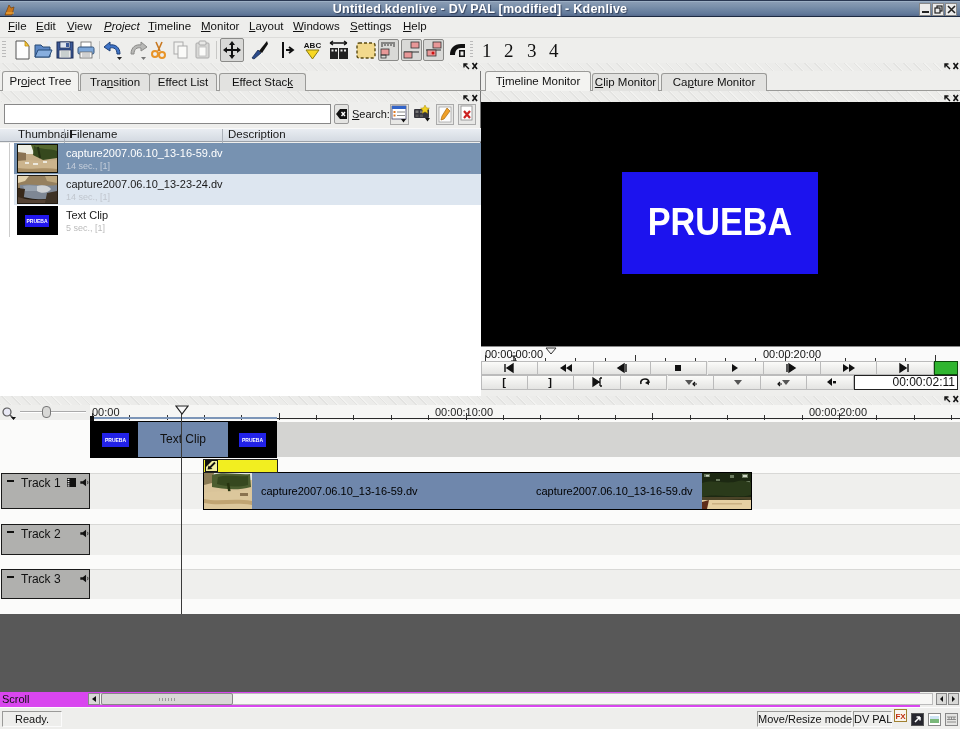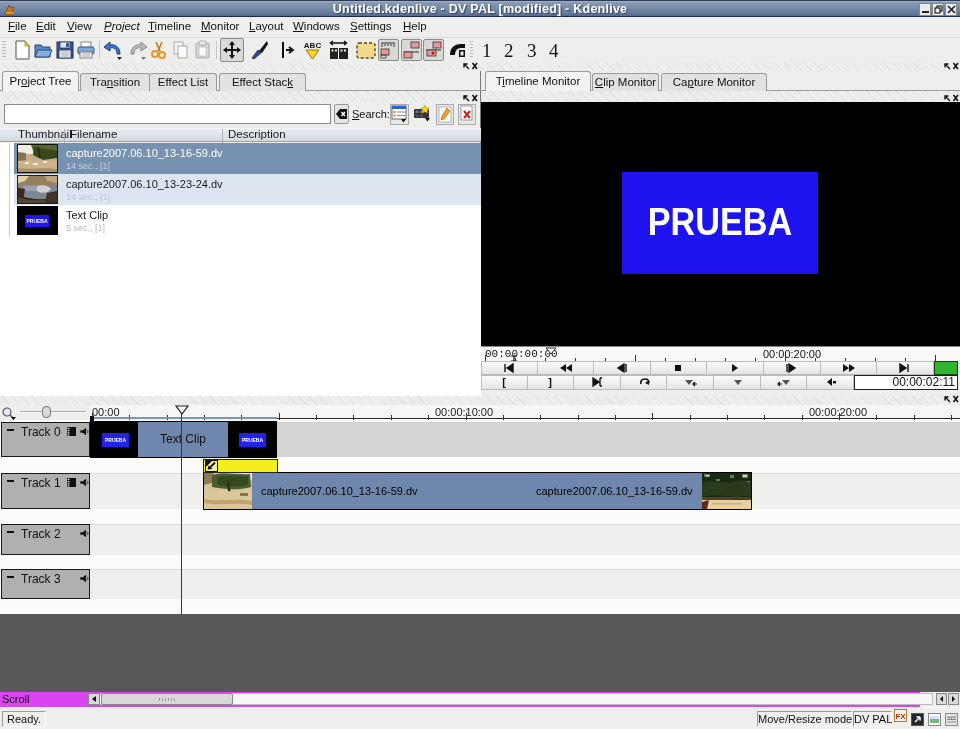--- a/index.html
+++ b/index.html
@@ -324,21 +324,21 @@
       <path d="M7 7 L2.5 2.5 M2 5.5 L2 2 L5.5 2" stroke="#111" stroke-width="1.4" fill="none"></path>
       <path d="M10.5 1 L15 7 M15 1 L10.5 7" stroke="#111" stroke-width="1.6"></path>
     </svg>
 
   <div class="abs" style="left:0;top:31px;width:479px;height:244px;background:#000;">
     <div class="abs" style="left:141px;top:70px;width:196px;height:102px;background:#1c13ee;"></div>
     <div class="abs" style="left:141px;top:70px;width:196px;height:102px;text-align:center;font-size:38px;font-weight:bold;color:#fff;line-height:100px;transform:scaleX(0.9);">PRUEBA</div>
   </div>
 
   <div class="abs" style="left:0;top:275px;width:479px;height:15px;background:#fafafa;border-top:1px solid #888;">
-    <div class="abs" style="left:4px;top:1px;font-size:11px;color:#111;font-family:Liberation Mono, monospace;">00:00:00:00</div>
+    <div class="abs" style="left:4px;top:1px;font-size:11px;color:#111;">00:00:00:00</div>
     <div class="abs" style="left:282px;top:1px;font-size:11px;color:#111;">00:00:20:00</div>
     <svg class="abs" style="left:64px;top:0;" width="12" height="8" viewBox="0 0 12 8">
         <path d="M1 1 L11 1 L6 7 Z" fill="#f4f4f4" stroke="#333" stroke-width="1"></path>
       </svg>
     <svg class="abs" style="left:28px;top:8px;" width="10" height="8" viewBox="0 0 10 8">
         <path d="M2 1 h6 M5 1 v5 M2 6 h6" stroke="#111" stroke-width="1.2"></path>
       </svg>
     <div id="monticks">
         <div class="abs" style="left:4px;top:8px;width:1px;height:7px;background:#333;"></div>
         <div class="abs" style="left:34px;top:11px;width:1px;height:4px;background:#333;"></div>
@@ -519,35 +519,20 @@
     <div class="abs" style="left:2px;top:13px;width:868px;height:1px;background:#2a2a2a;"></div>
     <div class="abs" style="left:2px;top:12px;width:185px;height:2px;background:#7d96b8;"></div>
     <div class="abs" style="left:0;top:11px;width:4px;height:5px;background:#111;"></div>
   </div>
 
   <svg class="abs" style="left:175px;top:0px;z-index:30;" width="14" height="10" viewBox="0 0 14 10">
       <path d="M1 1 L13 1 L7 9 Z" fill="#f8f8f8" stroke="#222" stroke-width="1.2"></path>
     </svg>
 
   <div class="abs" style="left:90px;top:17px;width:870px;height:35px;background:#d4d4d2;"></div>
-  <div class="abs" style="left:1px;top:17px;width:89px;height:35px;background:#b0b0ae;border:1px solid #1a1a1a;">
-    <div class="abs" style="left:5px;top:6px;width:7px;height:2px;background:#111;"></div>
-    <div class="abs" style="left:19px;top:2px;font-size:12px;color:#111;">Track 0</div>
-    <svg class="abs" style="left:65px;top:4px;" width="9" height="9" viewBox="0 0 9 9">
-        <rect x="0" y="0" width="9" height="9" fill="#111"></rect>
-        <rect x="0.6" y="0.8" width="1.8" height="1.2" fill="#eee"></rect>
-        <rect x="0.6" y="3" width="1.8" height="1.2" fill="#eee"></rect>
-        <rect x="0.6" y="5.2" width="1.8" height="1.2" fill="#eee"></rect>
-        <rect x="0.6" y="7.3" width="1.8" height="1.2" fill="#eee"></rect>
-      </svg>
-    <svg class="abs" style="left:77px;top:4px;" width="10" height="9" viewBox="0 0 11 11">
-        <path d="M1 4 L4 4 L8 1 L8 10 L4 7 L1 7 Z" fill="#111"></path>
-        <path d="M9.5 3.5 C10.5 4.5 10.5 6.5 9.5 7.5" stroke="#111" stroke-width="1" fill="none"></path>
-      </svg>
-  </div>
 
   <div class="abs" style="left:90px;top:16px;width:187px;height:37px;background:#000;border:1px solid #000;">
     <div class="abs" style="left:47px;top:0;width:90px;height:35px;background:#6f87ac;text-align:center;font-size:12px;color:#111;line-height:35px;">Text Clip</div>
     <div class="abs" style="left:11px;top:11px;width:27px;height:14px;background:#2222e8;text-align:center;font-size:5px;font-weight:bold;color:#fff;line-height:14px;">PRUEBA</div>
     <div class="abs" style="left:148px;top:11px;width:27px;height:14px;background:#2222e8;text-align:center;font-size:5px;font-weight:bold;color:#fff;line-height:14px;">PRUEBA</div>
   </div>
 
 
   <div class="abs" style="left:203px;top:54px;width:75px;height:14px;background:#f2ee20;border:1px solid #222;z-index:5;">
     <svg class="abs" style="left:1px;top:0px;" width="13" height="12" viewBox="0 0 13 12">
@@ -643,21 +628,21 @@
       </svg>
     </div>
   <div class="abs" style="left:948px;top:1px;width:11px;height:12px;background:#d9d9d7;border:1px solid #888;">
       <svg width="9" height="10">
         <path d="M3 2 L6 5 L3 8 Z" fill="#111"></path>
       </svg>
     </div>
 </div>
 
 <div id="statusbar" class="abs" style="left:0;top:707px;width:960px;height:22px;background:#eeeeec;border-top:1px solid #fdfdfd;">
-  <div class="abs" style="left:2px;top:3px;height:16px;padding:0 4px;border:1px solid;border-color:#9a9a98 #fbfbfb #fbfbfb #9a9a98;font-size:11px;line-height:15px;color:#111;">Ready.</div>
+  <div class="abs" style="left:2px;top:3px;height:16px;padding:0 12px;border:1px solid;border-color:#9a9a98 #fbfbfb #fbfbfb #9a9a98;font-size:11px;line-height:15px;color:#111;">Ready.</div>
   <div class="abs" style="left:757px;top:3px;width:95px;height:16px;border:1px solid;border-color:#9a9a98 #fbfbfb #fbfbfb #9a9a98;font-size:11px;line-height:15px;color:#111;text-align:center;white-space:nowrap;">Move/Resize mode</div>
   <div class="abs" style="left:853px;top:3px;width:39px;height:16px;border:1px solid;border-color:#9a9a98 #fbfbfb #fbfbfb #9a9a98;font-size:11px;line-height:15px;color:#111;text-align:center;white-space:nowrap;">DV PAL</div>
   <div class="abs" style="left:894px;top:1px;width:13px;height:13px;background:#f8f4ec;border:1px solid #a08030;">
       <svg width="11" height="11">
         <text x="5.5" y="8.5" font-size="8" font-weight="bold" text-anchor="middle" fill="#c03010" font-family="Liberation Sans">FX</text>
       </svg>
     </div>
   <div class="abs" style="left:911px;top:5px;width:13px;height:13px;background:#26262e;border:1px solid #555;">
       <svg width="11" height="11">
         <path d="M3 8 L8 3 M8 3 L4.5 3 M8 3 L8 6.5" stroke="#fff" stroke-width="1.5" fill="none"></path>

